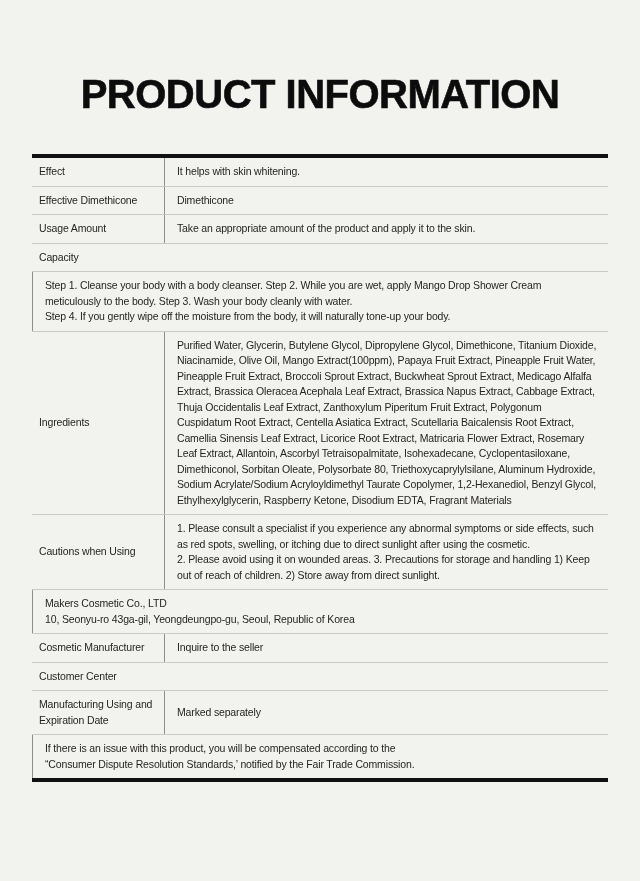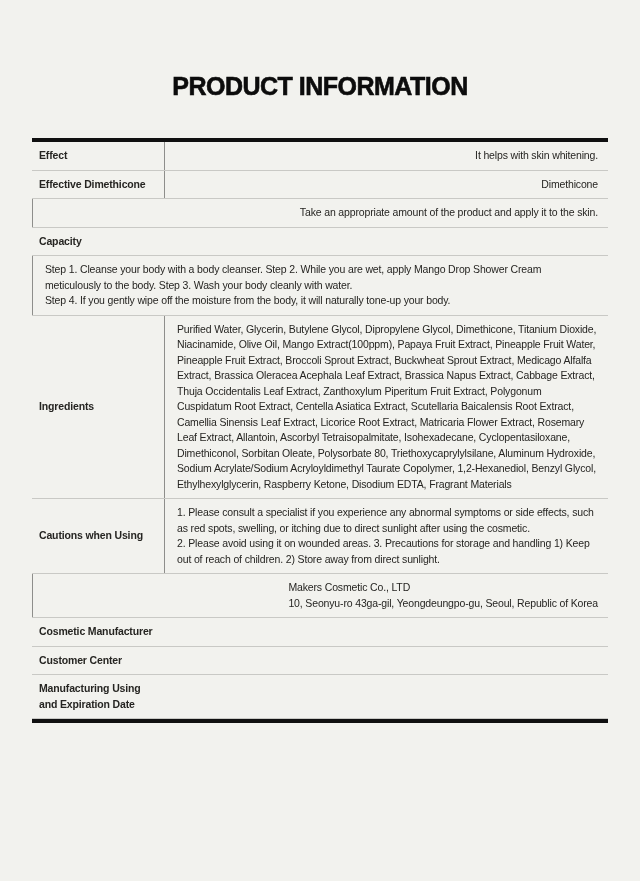--- a/index.html
+++ b/index.html
@@ -15,21 +15,21 @@
     overflow: hidden;
   }
   .page {
     width: 640px;
     height: 881px;
     box-sizing: border-box;
     padding-top: 72px;
   }
   .title {
     text-align: center;
-    font-size: 25px;
+    font-size: 40px;
     font-weight: bold;
     letter-spacing: -0.5px;
     color: #0c0c0c;
     -webkit-text-stroke: 0.6px #0c0c0c;
     margin: 0 0 0 0;
   }
   .info-table {
     width: 576px;
     margin: 37px auto 0 auto;
     border-top: 4px solid #101010;
@@ -48,29 +48,27 @@
     letter-spacing: -0.15px;
     white-space: pre-line;
     box-sizing: border-box;
   }
   .cell.label {
     width: 132px;
     flex: 0 0 132px;
     padding: 6px 8px 6px 7px;
     display: flex;
     align-items: center;
-    font-weight: bold;
   }
   .cell.value {
     flex: 1 1 auto;
     border-left: 1px solid #8e8e8b;
     padding: 6px 10px 6px 12px;
     display: flex;
     align-items: center;
-    justify-content: flex-end;
   }
   .cell .txt {
     white-space: pre-line;
   }
 </style>
 </head>
 <body>
 
 <div class="page">
 
@@ -82,20 +80,21 @@
       <div class="cell label"><span class="txt">Effect</span></div>
       <div class="cell value"><span class="txt">It helps with skin whitening.</span></div>
     </div>
 
     <div class="row">
       <div class="cell label"><span class="txt">Effective Dimethicone</span></div>
       <div class="cell value"><span class="txt">Dimethicone</span></div>
     </div>
 
     <div class="row">
+      <div class="cell label"><span class="txt">Usage Amount</span></div>
       <div class="cell value"><span class="txt">Take an appropriate amount of the product and apply it to the skin.</span></div>
     </div>
 
     <div class="row">
       <div class="cell label"><span class="txt">Capacity</span></div>
     </div>
 
     <div class="row">
       <div class="cell value"><span class="txt">Step 1. Cleanse your body with a body cleanser. Step 2. While you are wet, apply Mango Drop Shower Cream meticulously to the body. Step 3. Wash your body cleanly with water.
 Step 4. If you gently wipe off the moisture from the body, it will naturally tone-up your body.</span></div>
@@ -112,27 +111,31 @@
 2. Please avoid using it on wounded areas. 3. Precautions for storage and handling 1) Keep out of reach of children. 2) Store away from direct sunlight.</span></div>
     </div>
 
     <div class="row">
       <div class="cell value"><span class="txt">Makers Cosmetic Co., LTD
 10, Seonyu-ro 43ga-gil, Yeongdeungpo-gu, Seoul, Republic of Korea</span></div>
     </div>
 
     <div class="row">
       <div class="cell label"><span class="txt">Cosmetic Manufacturer</span></div>
+      <div class="cell value"><span class="txt">Inquire to the seller</span></div>
     </div>
 
     <div class="row">
       <div class="cell label"><span class="txt">Customer Center</span></div>
     </div>
 
     <div class="row">
       <div class="cell label"><span class="txt">Manufacturing Using and Expiration Date</span></div>
+      <div class="cell value"><span class="txt">Marked separately</span></div>
     </div>
 
     <div class="row">
+      <div class="cell value"><span class="txt">If there is an issue with this product, you will be compensated according to the
+“Consumer Dispute Resolution Standards,’ notified by the Fair Trade Commission.</span></div>
     </div>
 
   </div>
 </div>
 
 </body></html>

